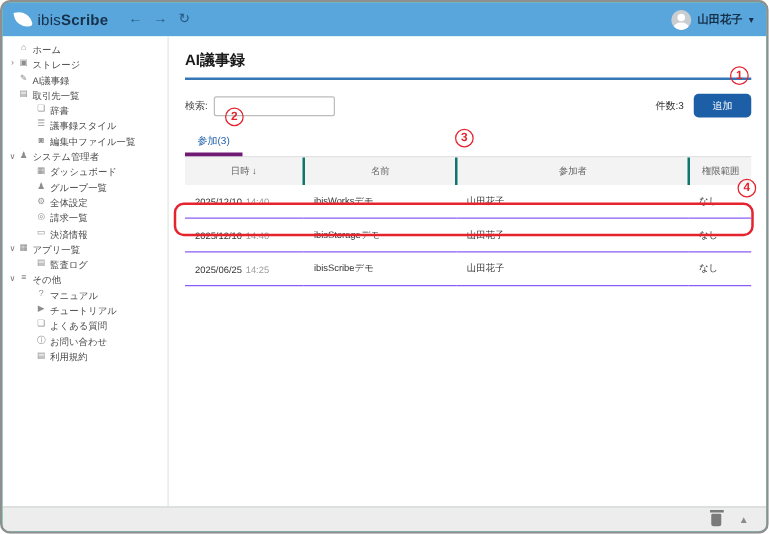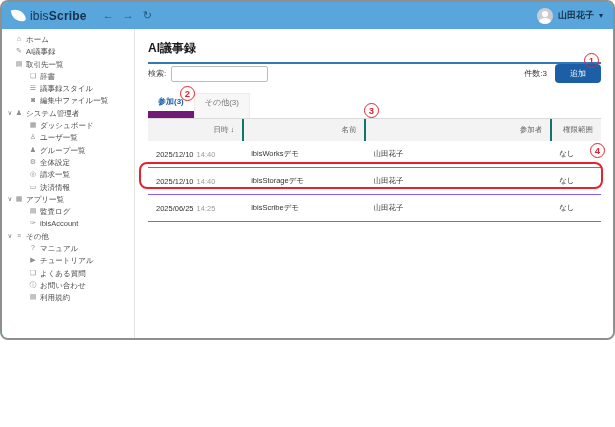--- a/index.html
+++ b/index.html
@@ -1,20 +1,20 @@
 <!DOCTYPE html>
 <html><head>
 <meta charset="utf-8">
 <style>
   * { margin:0; padding:0; box-sizing:border-box; }
   html,body { background:#fff; }
   body { font-family:"Liberation Sans", sans-serif; }
 
   .screen {
-    position:relative; width:615px; height:340px;
+    position:relative; width:615px; height:427px;
     border:2px solid #8f8f8f; border-radius:8px;
     overflow:hidden; background:#5eead4;
   }
 
   
   .topbar {
     height:27px; background:#58a6dc; display:flex; align-items:center;
     padding:0 10px;
   }
   .logo-wrap { display:flex; align-items:center; gap:5px; }
@@ -47,42 +47,42 @@
   .lvl0 { padding-left:4px; }
   .lvl1 { padding-left:18px; }
 
   
   .main { flex:1; position:relative; background:#fff; }
   .content { padding:11px 12px 0 13px; }
   .page-title {
     font-size:12px; font-weight:bold; color:#1c1c1c;
     padding-bottom:5px; border-bottom:2px solid #3577b5;
   }
-  .toolbar { display:flex; align-items:center; }
+  .toolbar { display:flex; align-items:center; margin-top:11px; }
   .search-label { font-size:8px; color:#444; }
   .search-input {
     width:97px; height:16px; margin-left:5px;
     border:1px solid #bcbcbc; border-radius:2px; font-size:8px; padding:0 4px;
     font-family:"Liberation Sans", sans-serif;
   }
   .count-label { margin-left:auto; font-size:8px; color:#333; margin-right:8px; }
   .add-btn {
     background:#1c5fa6; color:#fff; border:none; border-radius:4px;
     font-size:8px; font-weight:normal; padding:4px 15px; cursor:pointer;
     font-family:"Liberation Sans", sans-serif;
   }
   .tabs { margin-top:10px; border-bottom:1px solid #d9d9d9; display:flex; }
   .tab { font-size:8px; padding:3px 10px 4px; cursor:default; }
-  .tab.active { color:#1c5fa6; font-weight:bold; border-bottom:7px solid #701a75; }
+  .tab.active { color:#1c5fa6; font-weight:normal; border-bottom:3px solid #701a75; }
   .tab.inactive { color:#777; background:#f7f7f7; border:1px solid #ececec; border-bottom:none; }
 
   table.data { width:100%; border-collapse:collapse; }
   table.data th {
     background:#f3f3f3; font-size:7.5px; color:#666; font-weight:normal;
-    text-align:right; padding:6px 8px;
+    text-align:center; padding:6px 8px;
   }
   table.data th + th { border-left:2px solid #0f766e; }
   table.data td {
     font-size:7.5px; color:#333; padding:8px 8px; border-bottom:1px solid #8b5cf6;
     white-space:nowrap;
   }
   .col-dt { width:21%; } .col-name { width:27%; } .col-part { width:41%; } .col-scope { width:11%; }
   .t-time { color:#9a9a9a; margin-left:3px; }
   .sort-ic { color:#555; margin-left:2px; }
 
@@ -134,20 +134,25 @@
 
   <div class="body-row">
 
     <div class="sidebar" id="sidebar">
   <div class="side-item lvl0">
     <span class="arrow"></span>
     <span class="s-icon">⌂</span>
     <span class="s-label">ホーム</span>
   </div>
 
+  <div class="side-item lvl0">
+    <span class="arrow">›</span>
+    <span class="s-icon">▣</span>
+    <span class="s-label">ストレージ</span>
+  </div>
 
   <div class="side-item lvl0">
     <span class="arrow"></span>
     <span class="s-icon">✎</span>
     <span class="s-label">AI議事録</span>
   </div>
 
   <div class="side-item lvl0">
     <span class="arrow"></span>
     <span class="s-icon">▤</span>
@@ -178,25 +183,20 @@
     <span class="s-icon">♟</span>
     <span class="s-label">システム管理者</span>
   </div>
 
   <div class="side-item lvl1">
     <span class="arrow"></span>
     <span class="s-icon">▦</span>
     <span class="s-label">ダッシュボード</span>
   </div>
 
-  <div class="side-item lvl1">
-    <span class="arrow"></span>
-    <span class="s-icon">♙</span>
-    <span class="s-label">ユーザ一覧</span>
-  </div>
 
   <div class="side-item lvl1">
     <span class="arrow"></span>
     <span class="s-icon">♟</span>
     <span class="s-label">グループ一覧</span>
   </div>
 
   <div class="side-item lvl1">
     <span class="arrow"></span>
     <span class="s-icon">⚙</span>
@@ -220,25 +220,20 @@
     <span class="s-icon">▦</span>
     <span class="s-label">アプリ一覧</span>
   </div>
 
   <div class="side-item lvl1">
     <span class="arrow"></span>
     <span class="s-icon">▤</span>
     <span class="s-label">監査ログ</span>
   </div>
 
-  <div class="side-item lvl1">
-    <span class="arrow"></span>
-    <span class="s-icon">✑</span>
-    <span class="s-label">ibisAccount</span>
-  </div>
 
   <div class="side-item lvl0">
     <span class="arrow">∨</span>
     <span class="s-icon">≡</span>
     <span class="s-label">その他</span>
   </div>
 
   <div class="side-item lvl1">
     <span class="arrow"></span>
     <span class="s-icon">?</span>
@@ -277,21 +272,20 @@
         <div class="toolbar">
           <span class="search-label">検索:</span>
           <input class="search-input" type="text" style="">
           <span class="count-label">件数:3</span>
           <button class="add-btn">追加</button>
         </div>
 
         <div class="tabs" id="tabs">
   <div class="tab active">参加(3)</div>
 
-  <div class="tab inactive">その他(3)</div>
 </div>
 
         <table class="data">
           <thead>
             <tr>
               <th class="col-dt"><span>日時</span><span class="sort-ic">↓</span></th>
               <th class="col-name">名前</th>
               <th class="col-part">参加者</th>
               <th class="col-scope">権限範囲</th>
             </tr>

